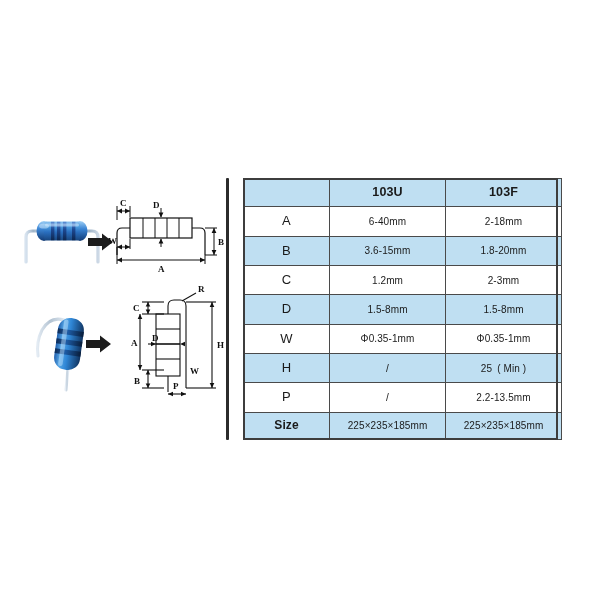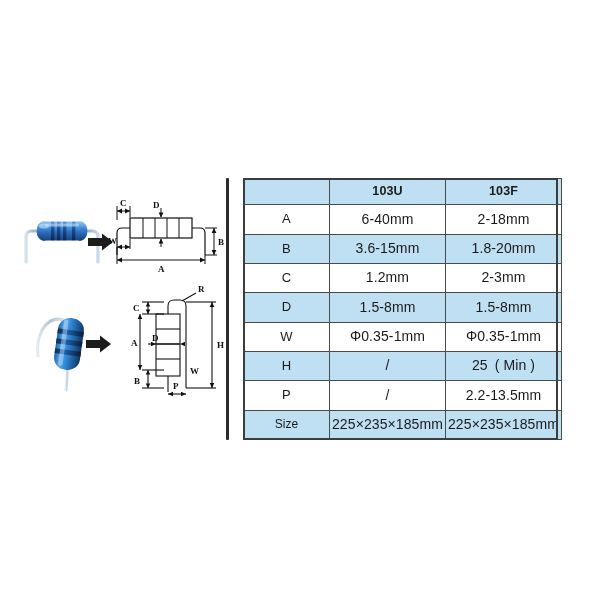--- a/index.html
+++ b/index.html
@@ -101,33 +101,33 @@
     height: 100%;
     border-collapse: collapse;
     table-layout: fixed;
     background: #f9a8d4;
     padding-left: 22px;
   }
   table.spec td {
     border: 1.3px solid #4a4a4a;
     text-align: center;
     vertical-align: middle;
-    font-size: 14px;
+    font-size: 10px;
     color: #1a1a1a;
     padding: 0;
     line-height: 1.1;
     letter-spacing: 0.1px;
   }
   table.spec tr.odd td { background: #bfdff2; }
   table.spec tr.even td { background: #ffffff; }
   table.spec td.c-label { width: 85px; font-size: 13px; }
   table.spec td.c-val { width: 115px; }
   table.spec td.c-val2 { width: 115px; }
   table.spec tr.hdr td { font-size: 12.5px; font-weight: 600; }
-  table.spec td.bold { font-weight: 400; font-size: 12px; }
+  table.spec td.bold { font-weight: 700; font-size: 12px; }
   .outer-frame {
     position: absolute;
     left: 243px; top: 178px;
     width: 315px; height: 262px;
     border: 2px solid #3d3d3d;
     box-sizing: border-box;
     pointer-events: none;
   }
 
   svg { display: block; overflow: visible; }

